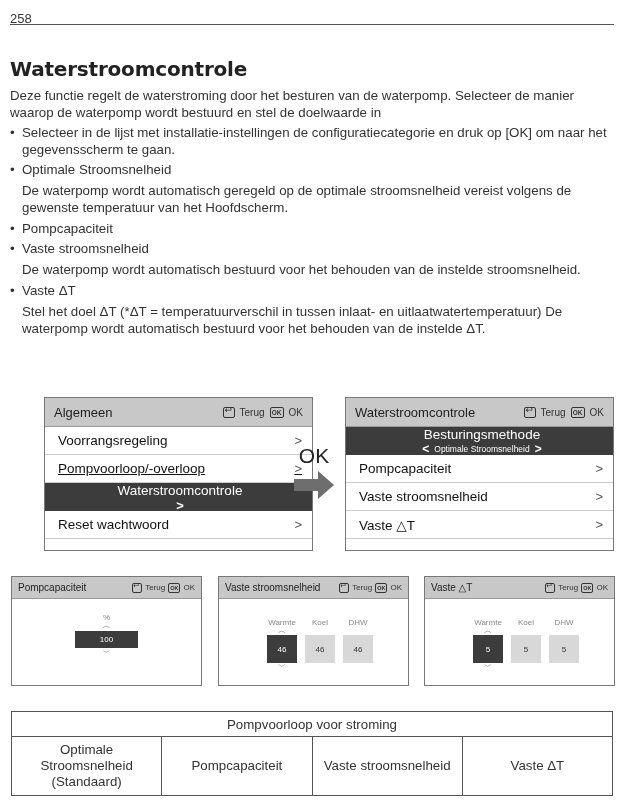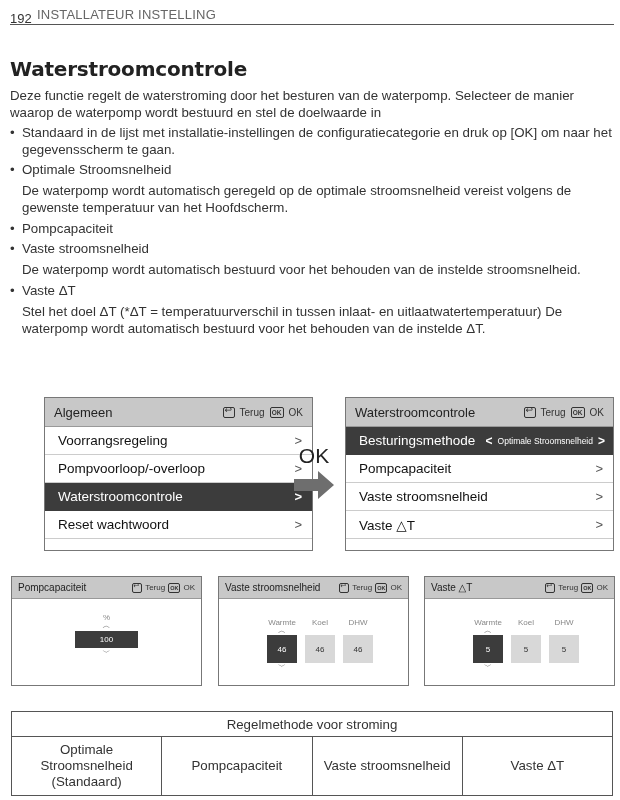--- a/index.html
+++ b/index.html
@@ -19,21 +19,21 @@
   .screen { position:absolute; border:1px solid #777; background:#fff; }
   .scr-head { background:#c8c8c8; border-bottom:1px solid #999; display:flex; align-items:center;
               justify-content:space-between; padding:0 9px; color:#222; }
   .scr-head .controls { display:flex; align-items:center; gap:5px; font-size:10px; color:#333; }
   .kbd { display:inline-block; border:1px solid #333; border-radius:2px; font-size:6.5px; line-height:9px;
          padding:0 1px; height:9px; min-width:10px; text-align:center; font-weight:bold; }
   .back-ico { display:inline-block; width:10px; height:9px; border:1px solid #333; border-radius:2px; position:relative; }
   .back-ico::after { content:"↩"; position:absolute; left:1px; top:-3px; font-size:9px; }
   .row { display:flex; align-items:center; justify-content:space-between; padding:0 10px 0 13px;
          border-bottom:1px solid #ccc; font-size:13.5px; color:#111; }
-  .row.sel { background:#3c3c3c; color:#fff; border-bottom-color:#3c3c3c; }
+  .row.sel { background:#3c3c3c; color:#fff; border-bottom-color:#3c3c3c;flex-direction:column; }
   .chev { font-size:13px; color:#555; }
   .row.sel .chev { color:#fff; font-weight:bold; }
   .small .scr-head { font-size:10px; padding:0 6px; height:21px; }
   .small .scr-head .controls { font-size:8px; gap:3px; }
   .small .kbd { font-size:5.5px; line-height:8px; height:8px; min-width:8px; }
   .small .back-ico { width:8px; height:8px; }
   .small .back-ico::after { font-size:7px; top:-2px; left:0px; }
   .label-grey { font-size:8px; color:#888; text-align:center; }
   .arrow-ico { font-size:8px; color:#777; text-align:center; line-height:8px; }
   .val-box { width:30px; height:28px; background:#d8d8d8; color:#333; font-size:8px; display:flex;
@@ -41,29 +41,28 @@
   .val-box.active { background:#3c3c3c; color:#fff; }
   table.method { position:absolute; left:11px; top:711px; width:602px; border-collapse:collapse; font-size:13.3px; color:#333; }
   table.method td, table.method th { border:1px solid #555; text-align:center; font-weight:normal; }
   table.method th { height:22px; }
   table.method td { height:56px; width:25%; line-height:16px; }
 </style>
 </head>
 <body>
 
 <div class="header">
-  <span class="page-num">192</span>
-  <span class="section-label">INSTALLATEUR INSTELLING</span>
+  <span class="page-num">258</span>
 </div>
 
 <h1>Waterstroomcontrole</h1>
 
 <div class="body-text">
   <p>Deze functie regelt de waterstroming door het besturen van de waterpomp. Selecteer de manier waarop de waterpomp wordt bestuurd en stel de doelwaarde in</p>
-  <div class="bullet">Standaard in de lijst met installatie-instellingen de configuratiecategorie en druk op [OK] om naar het gegevensscherm te gaan.</div>
+  <div class="bullet">Selecteer in de lijst met installatie-instellingen de configuratiecategorie en druk op [OK] om naar het gegevensscherm te gaan.</div>
   <div class="bullet">Optimale Stroomsnelheid</div>
   <div class="sub">De waterpomp wordt automatisch geregeld op de optimale stroomsnelheid vereist volgens de gewenste temperatuur van het Hoofdscherm.</div>
   <div class="bullet">Pompcapaciteit</div>
   <div class="bullet">Vaste stroomsnelheid</div>
   <div class="sub">De waterpomp wordt automatisch bestuurd voor het behouden van de instelde stroomsnelheid.</div>
   <div class="bullet">Vaste ΔT</div>
   <div class="sub">Stel het doel ΔT (*ΔT = temperatuurverschil in tussen inlaat- en uitlaatwatertemperatuur) De waterpomp wordt automatisch bestuurd voor het behouden van de instelde ΔT.</div>
 </div>
 
 <div class="screen" style="left:11px; top:397px; width:267px; height:152px;margin-left:33px;">
@@ -73,21 +72,21 @@
       <span class="back-ico"></span>
       <span>Terug</span>
       <span class="kbd">OK</span>
       <span>OK</span>
     </span>
   </div>
   <div class="row" style="height:27px;gap:8px;">
     <span>Voorrangsregeling</span>
     <span class="chev">&gt;</span>
   </div>
-  <div class="row" style="height:27px;">
+  <div class="row" style="height:27px;text-decoration:underline;">
     <span>Pompvoorloop/-overloop</span>
     <span class="chev">&gt;</span>
   </div>
   <div class="row sel" style="height:27px;">
     <span>Waterstroomcontrole</span>
     <span class="chev">&gt;</span>
   </div>
   <div class="row" style="height:27px;gap:12px;">
     <span>Reset wachtwoord</span>
     <span class="chev">&gt;</span>
@@ -207,21 +206,21 @@
       <div class="label-grey">DHW</div>
       <div class="arrow-ico" style="visibility:hidden;">.</div>
       <div class="val-box">5</div>
     </div>
   </div>
 </div>
 
 <table class="method">
   <tbody>
       <tr>
-    <th colspan="4">Regelmethode voor stroming</th>
+    <th colspan="4">Pompvoorloop voor stroming</th>
   </tr>
   <tr>
     <td style="padding:0 18px;">Optimale Stroomsnelheid (Standaard)</td>
     <td>Pompcapaciteit</td>
     <td>Vaste stroomsnelheid</td>
     <td>Vaste ΔT</td>
   </tr>
 </tbody>
   </table>
 

